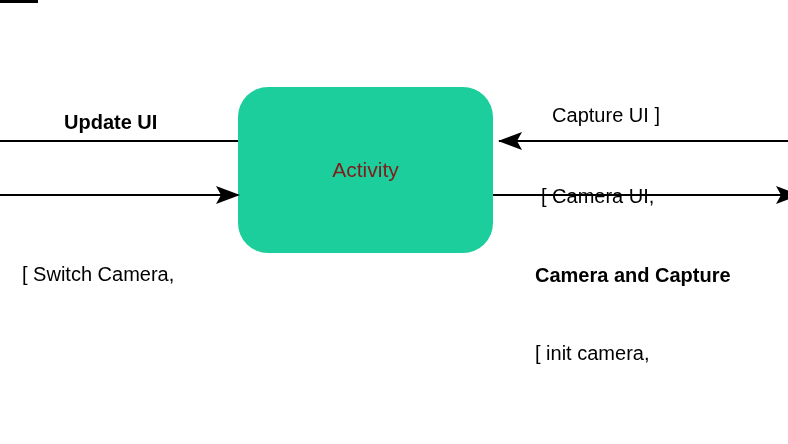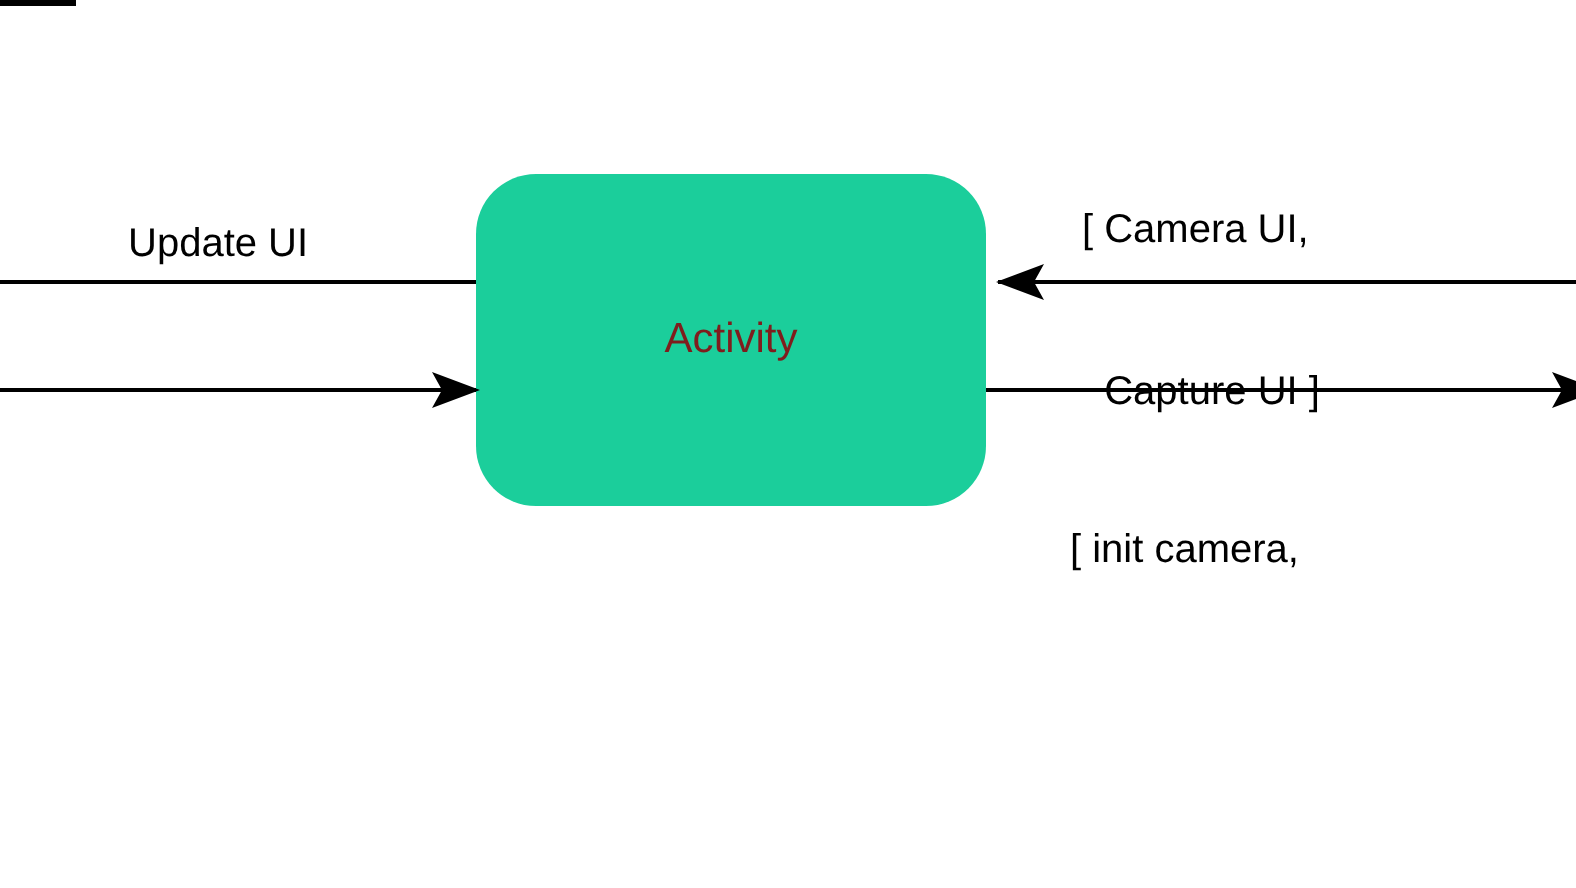--- a/index.html
+++ b/index.html
@@ -47,21 +47,21 @@
   .arrow-actions { left: 216px; top: 186px; }
   .arrow-state   { left: 498px; top: 132px; }
   .arrow-ops     { left: 776px; top: 186px; }
   .lbl, .block {
     position: absolute;
     font-size: 20px;
     line-height: 26.3px;
     white-space: pre;
     z-index: 2;
   }
-  .bold { font-weight: normal; }
+  .bold { font-weight: bold; }
   .lbl-update { left: 64px; top: 109px; }
   .block-actions { left: 22px; top: 208px; }
   .block-state { left: 541px; top: 48px; line-height: 27px; }
   .block-operations { left: 535px; top: 209px; }
 </style>
 </head>
 <body>
 
 <div class="canvas">
 
@@ -83,31 +83,33 @@
     <polygon points="0,9 24,0 19,9 24,18" fill="#000000"></polygon>
   </svg>
 
   <svg class="arrow arrow-ops" width="24" height="18" viewBox="0 0 24 18">
     <polygon points="24,9 0,0 5,9 0,18" fill="#000000"></polygon>
   </svg>
 
   <div class="lbl lbl-update bold">Update UI</div>
 
   <div class="block block-actions">
+    <div>[ Switch Camera,</div>
     
     
     
   </div>
 
   <div class="block block-state">
+    <div>  Capture UI ]</div>
     <div>[ Camera UI,</div>
-    <div>  Capture UI ]</div>
   </div>
 
   <div class="block block-operations">
+    <div class="bold">Camera and Capture</div>
     <div>[ init camera,</div>
     
     
     
     
     
   </div>
 
 </div>
 

